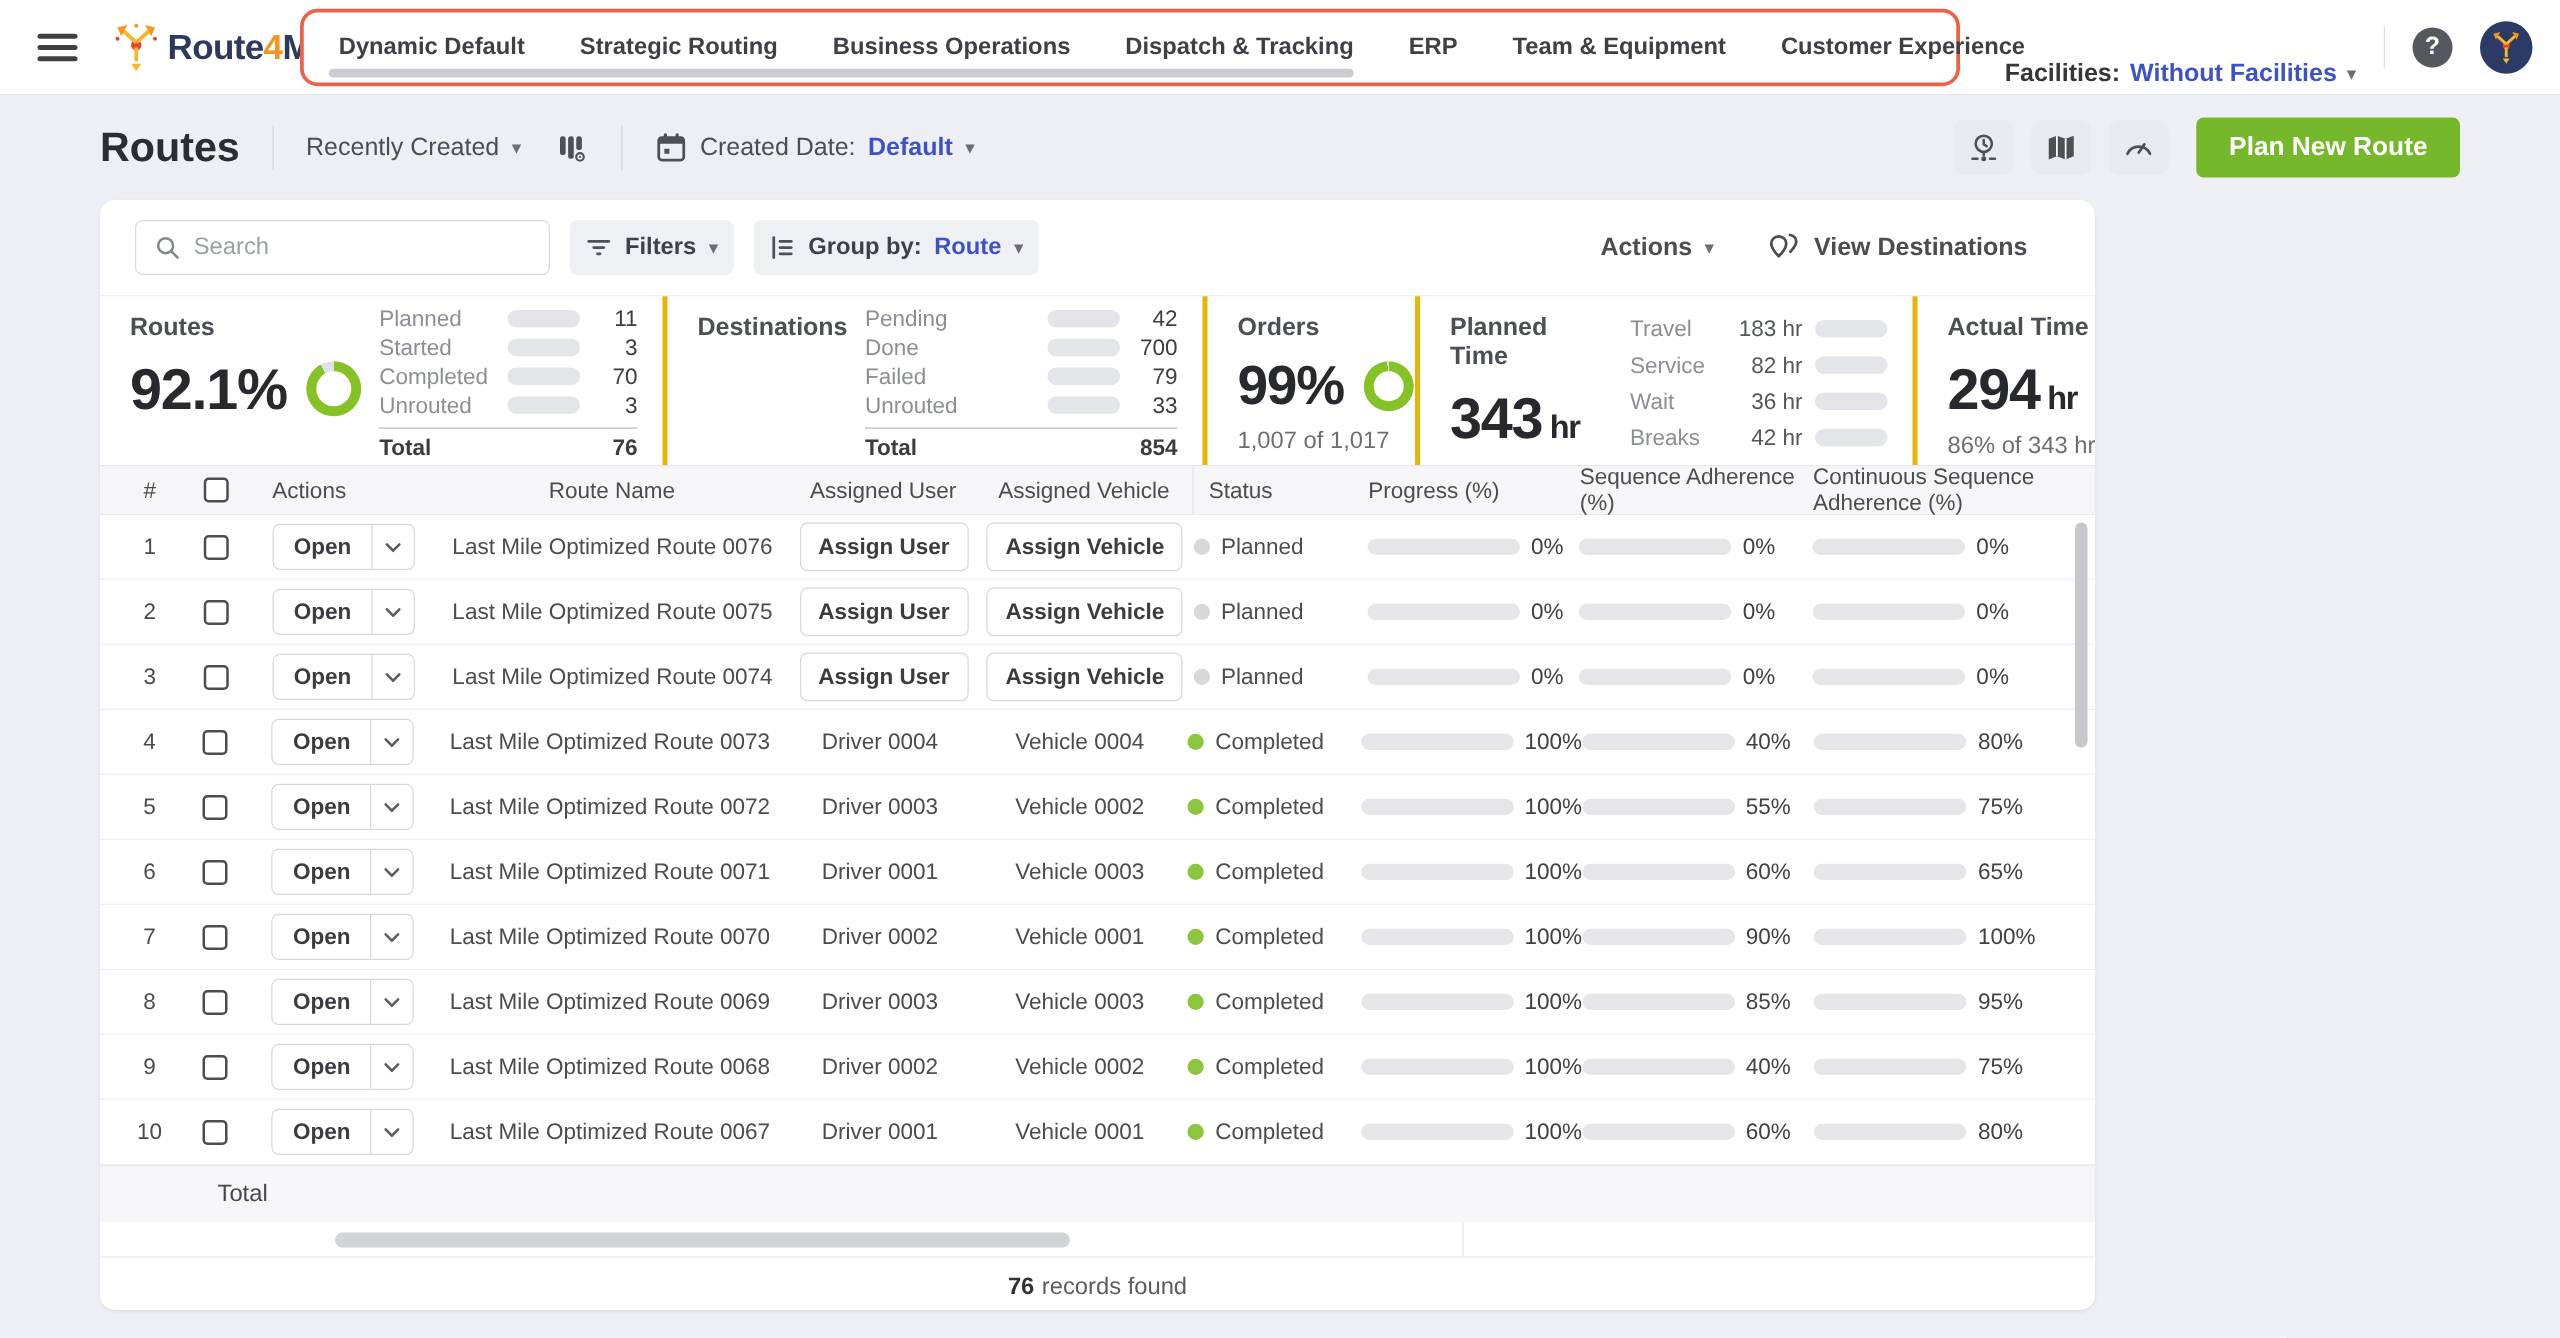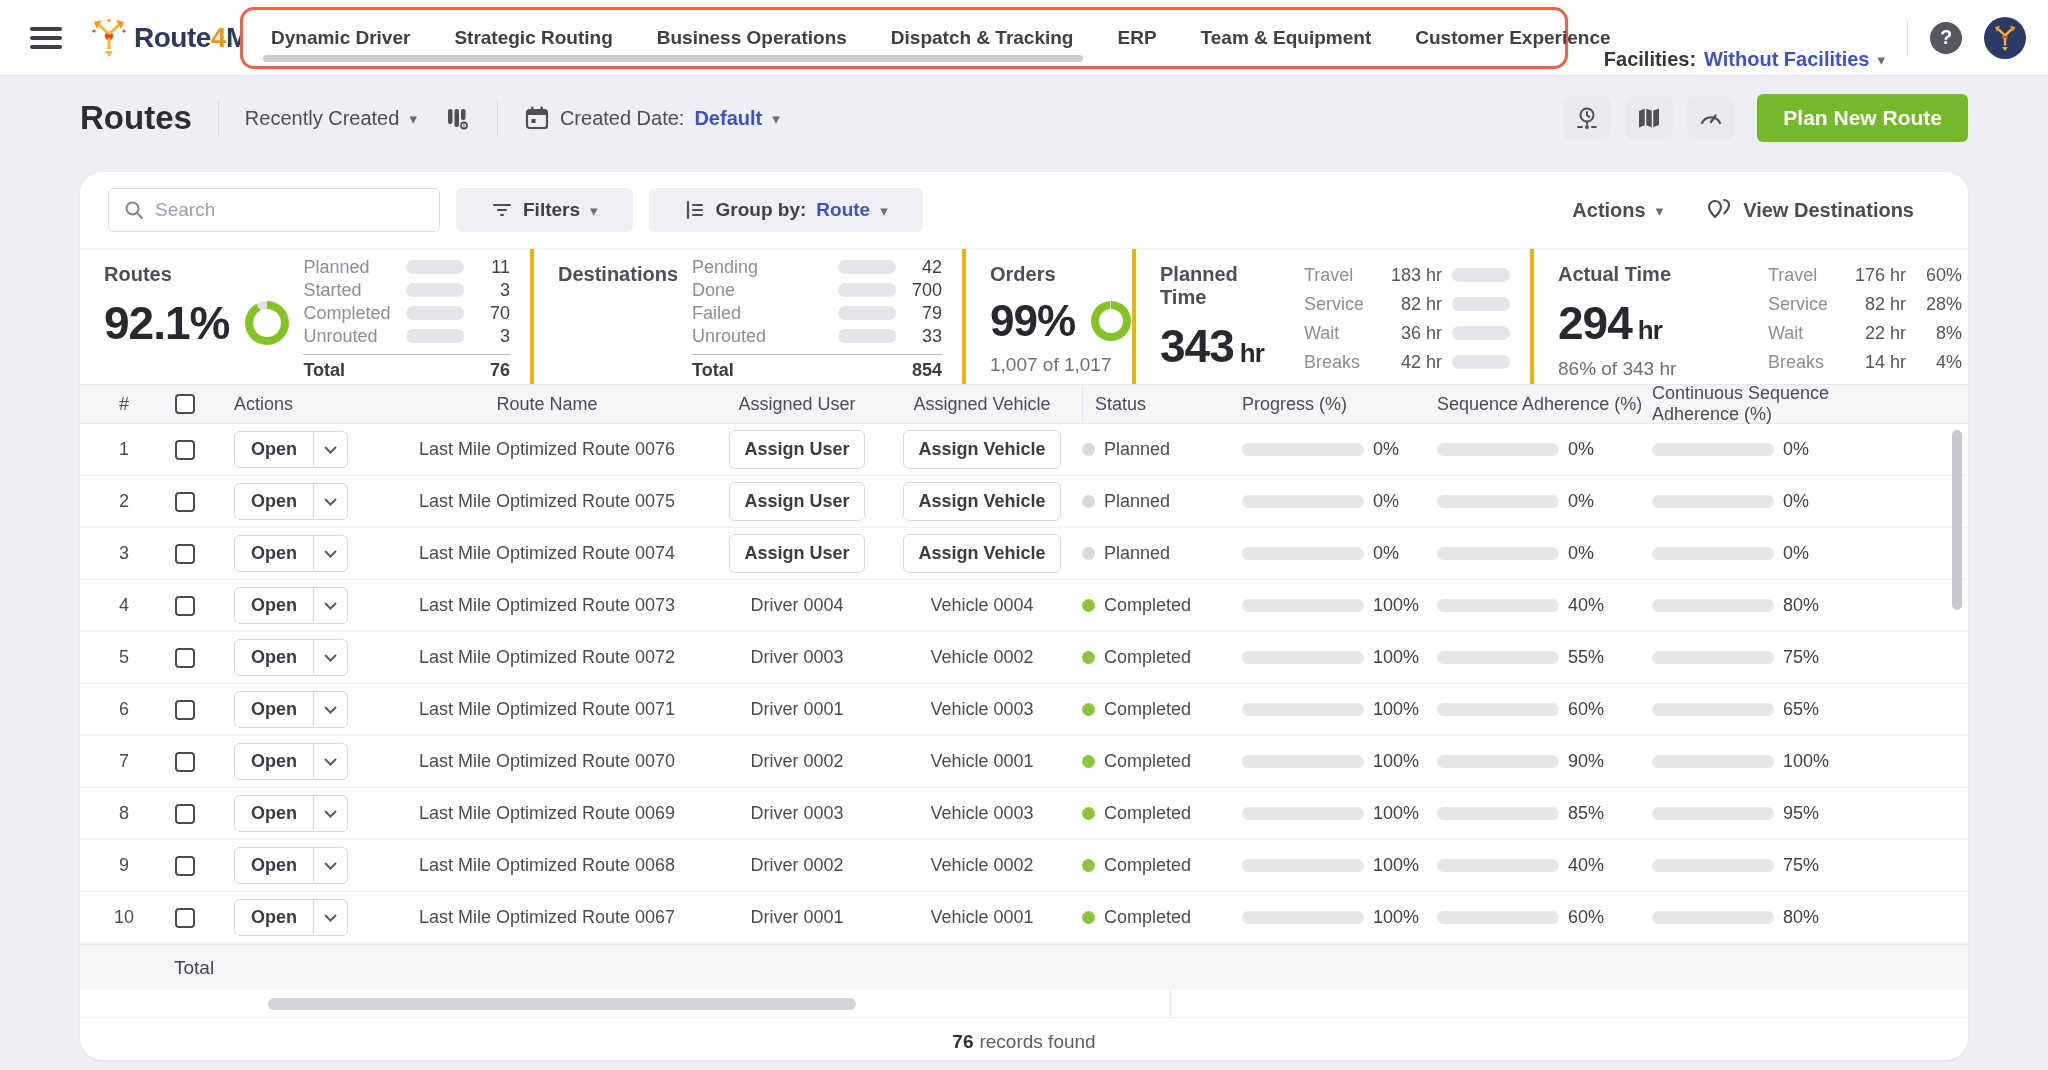--- a/index.html
+++ b/index.html
@@ -32,27 +32,27 @@
   .pagehead{height:84px;display:flex;align-items:center;padding:0 80px;gap:26px;}
   .page-title{font-size:33px;font-weight:600;color:#2b2d33;}
   .ph-div{width:1px;height:36px;background:#d6d7db;}
   .ph-drop{display:flex;align-items:center;gap:10px;font-size:20px;color:#4b4d52;font-weight:500;cursor:pointer;white-space:nowrap;}
   .ph-blue{color:#3d53c5;font-weight:600;}
   .iconbtn-plain{display:flex;align-items:center;cursor:pointer;}
   .head-right{margin-left:auto;display:flex;align-items:center;gap:14px;}
   .sq-btn{width:48px;height:44px;border-radius:8px;background:#e9eaf0;display:flex;align-items:center;justify-content:center;cursor:pointer;}
   .plan-btn{height:48px;padding:0 26px;border-radius:6px;background:#76b82b;color:#fff;font-size:21px;font-weight:600;display:flex;align-items:center;cursor:pointer;margin-left:8px;white-space:nowrap;}
   
-  .card{position:absolute;left:80px;top:160px;width:1888px;height:888px;background:#fff;border-radius:22px;box-shadow:0 1px 3px rgba(20,24,40,.07);overflow:hidden;margin-top:12px;}
+  .card{position:absolute;left:80px;top:160px;width:1596px;height:888px;background:#fff;border-radius:12px;box-shadow:0 1px 3px rgba(20,24,40,.07);overflow:hidden;}
   
   .toolbar{height:76px;display:flex;align-items:center;padding:0 28px;gap:16px;}
   .search{width:332px;height:44px;border:1px solid #d9dbe0;border-radius:6px;display:flex;align-items:center;padding:0 14px;gap:10px;background:#fff;}
   .search input{border:none;outline:none;font-size:19px;color:#3c3e43;width:100%;font-family:inherit;background:transparent;}
   .search input::placeholder{color:#9aa0a8;}
-  .tool-btn{height:44px;border-radius:6px;background:#eef0f4;display:flex;align-items:center;gap:10px;padding:0 35px;font-size:19px;font-weight:600;color:#3f4146;cursor:pointer;white-space:nowrap;}
+  .tool-btn{height:44px;border-radius:6px;background:#eef0f4;display:flex;align-items:center;gap:10px;padding:0 12px;font-size:19px;font-weight:600;color:#3f4146;cursor:pointer;white-space:nowrap;}
   .toolbar-right{margin-left:auto;display:flex;align-items:center;gap:42px;padding-right:26px;}
   .txt-btn{display:flex;align-items:center;gap:10px;font-size:20px;font-weight:600;color:#4b4d52;cursor:pointer;white-space:nowrap;}
   
   .stats{height:136px;display:flex;align-items:stretch;border-top:1px solid #f0f1f4;}
   .stat{padding:14px 20px 10px 24px;display:flex;gap:14px;}
   .stat + .stat{border-left:4px solid #eab308;}
   .stat-main{display:flex;flex-direction:column;}
   .stat-title{font-size:20px;font-weight:600;color:#4c4f55;margin-bottom:10px;}
   .stat-bigrow{display:flex;align-items:center;gap:16px;}
   .stat-big{font-size:46px;font-weight:600;color:#27292e;letter-spacing:-1px;white-space:nowrap;}
@@ -129,21 +129,21 @@
         <path d="M15 33 L23 33 L19 39 Z" fill="#f7b731"></path>
         <circle cx="4" cy="13" r="1.6" fill="#e8452c"></circle>
         <circle cx="34" cy="13" r="1.6" fill="#e8452c"></circle>
         <circle cx="19" cy="2.6" r="1.6" fill="#f7941d"></circle>
       </svg>
     </span>
     <span class="brand-text"><span class="brand-route">Route</span><span class="brand-four">4</span><span class="brand-me">Me</span></span>
   </div>
   <div class="navbox">
     <div class="nav-scroll"></div>
-  <div class="nav-item">Dynamic Driver</div>
+  <div class="nav-item">Dynamic Default</div>
       <div class="nav-item">Strategic Routing</div>
       <div class="nav-item">Business Operations</div>
       <div class="nav-item">Dispatch &amp; Tracking</div>
       <div class="nav-item">ERP</div>
       <div class="nav-item">Team &amp; Equipment</div>
       <div class="nav-item">Customer Experience</div>
     </div>
   <div class="topbar-right">
     <div class="facilities">
       <span class="flabel">Facilities:</span>

